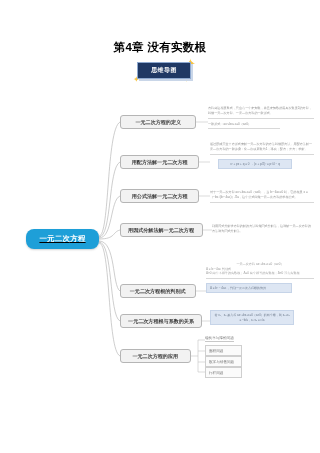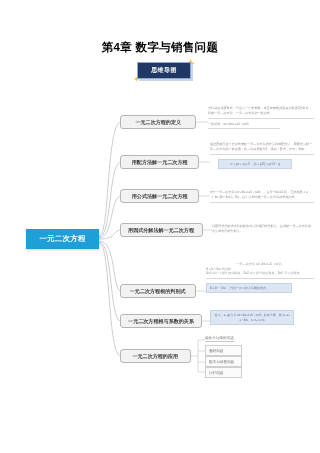--- a/index.html
+++ b/index.html
@@ -33,23 +33,24 @@
   .star.s1{right:-1px;top:-3px;font-size:13px;}
   .star.s2{left:0px;bottom:-4px;font-size:8px;}
   .star.s3{right:6px;bottom:-3px;font-size:6px;color:#f0d070;}
 
   
   #wires{position:absolute;left:0;top:0;width:320px;height:453px;}
 
   
   .root-node{
     position:absolute;left:26px;top:229px;width:73px;height:20px;
-    background:#1e9fd8;border-radius:0;
+    background:#1e9fd8;border-radius:8px;
     display:flex;align-items:center;justify-content:center;
     box-shadow:0 1px 2px rgba(0,0,0,.18);
+    text-decoration:underline;
   }
   .root-node .lbl{color:#fff;font-size:7.5px;font-weight:bold;letter-spacing:.2px;}
 
   
   .branch{
     position:absolute;height:14px;
     background:#f2f2f2;border:1px solid #b5b5b5;border-radius:3px;
     display:flex;align-items:center;justify-content:center;
     padding:0 3px;box-sizing:border-box;
   }
@@ -78,21 +79,21 @@
     position:absolute;border:1px solid #cfcfcf;background:#fbfbfb;
     font-size:3.6px;color:#6e6e6e;box-sizing:border-box;
     display:flex;align-items:center;padding-left:3px;
   }
 </style>
 </head>
 <body>
 
 <div id="page">
 
-  <div class="doc-title">第4章 数字与销售问题</div>
+  <div class="doc-title">第4章 没有实数根</div>
 
   <div class="badge-wrap">
     <span class="star s1">✦</span>
     <span class="star s2">✦</span>
     <span class="star s3">✦</span>
     <div class="badge">
       <span class="badge-text">思维导图</span>
     </div>
   </div>
 

